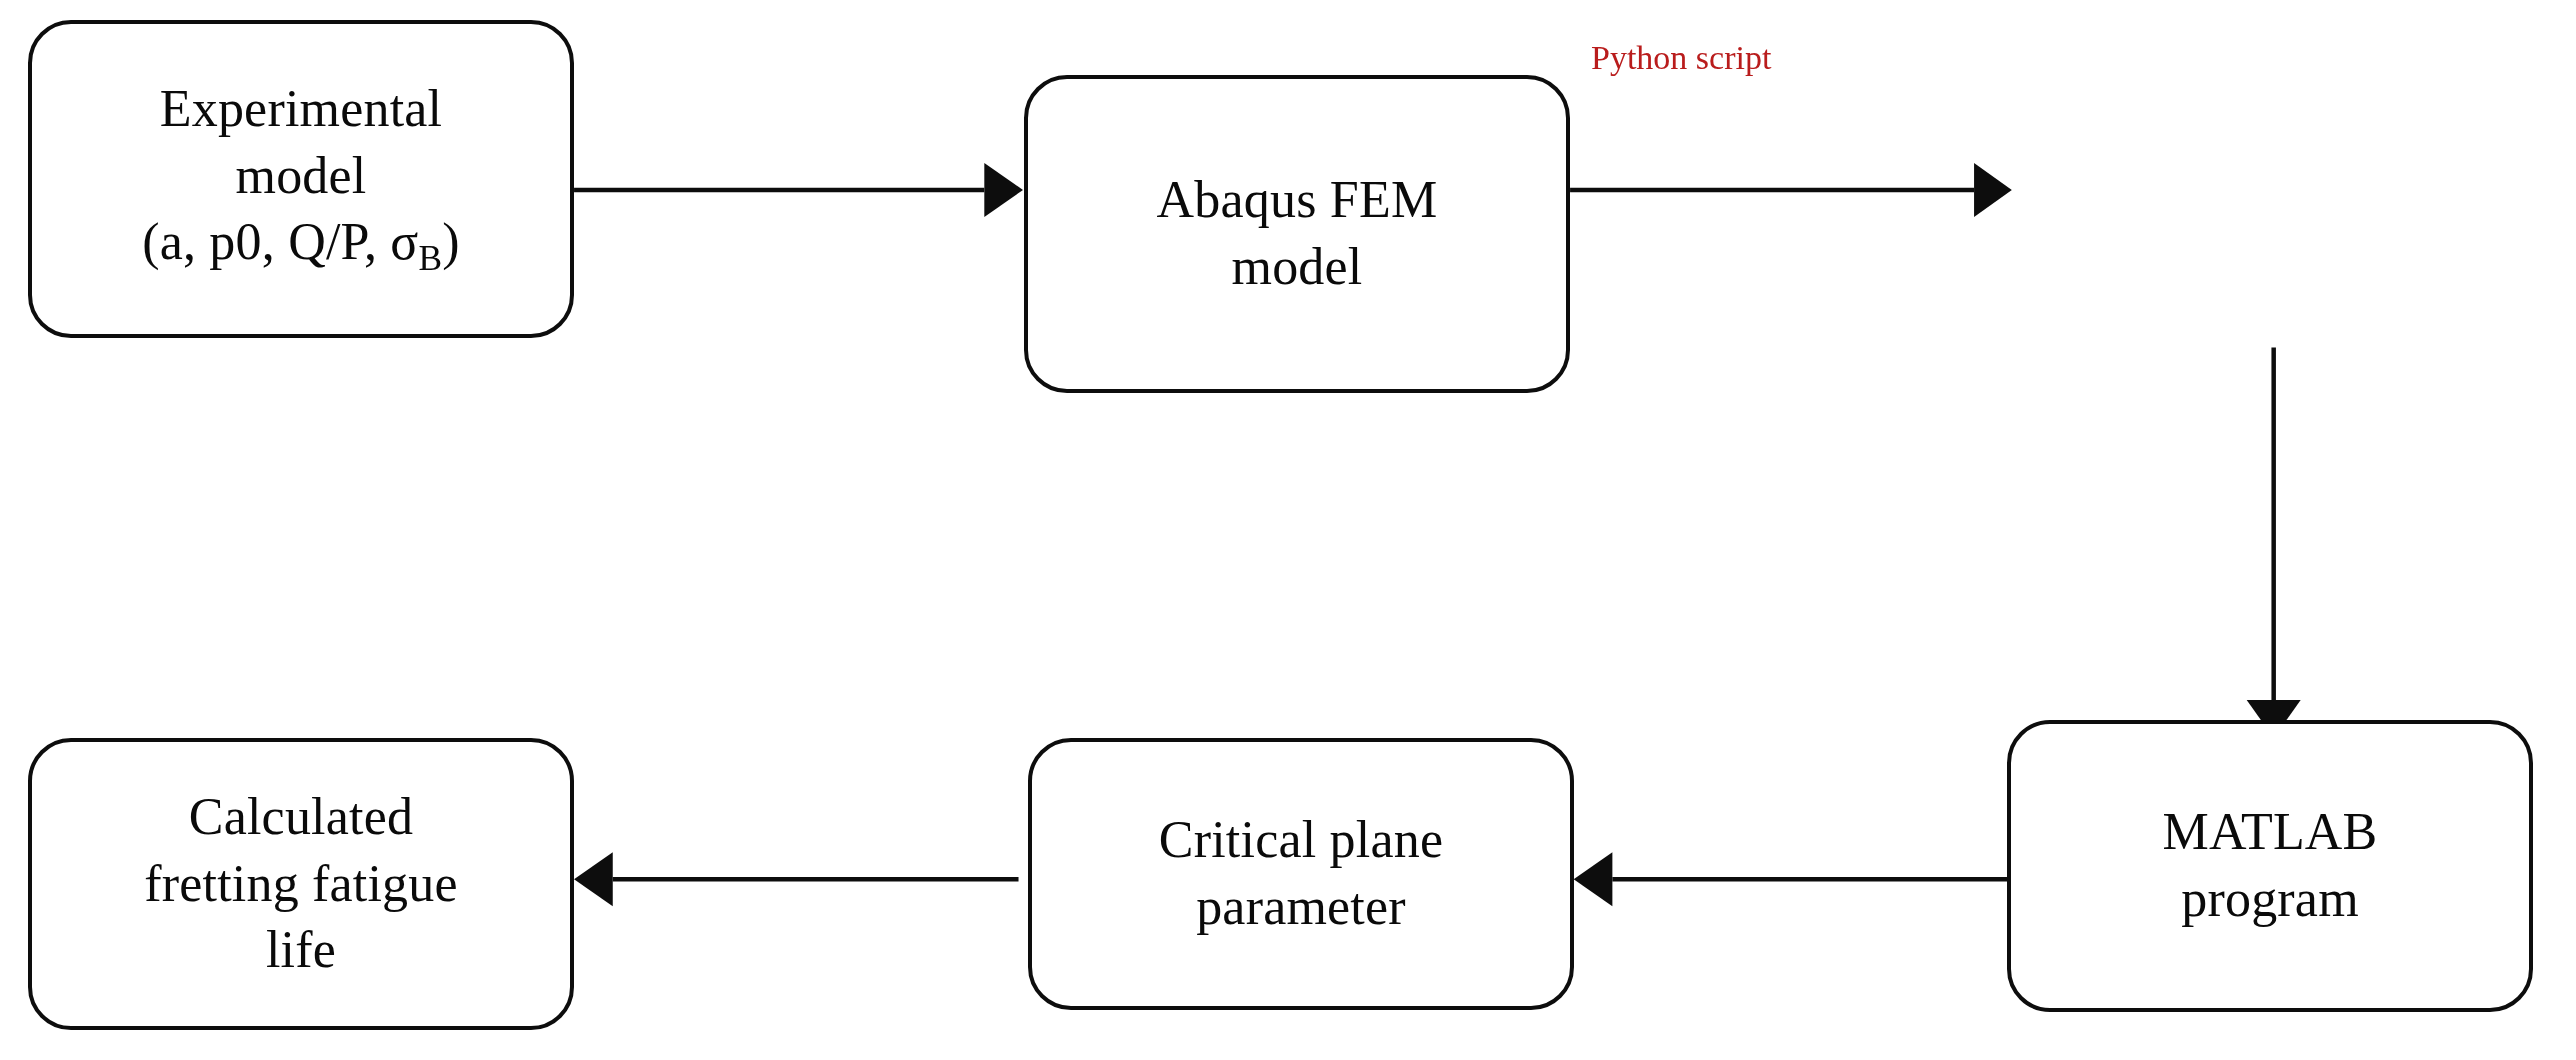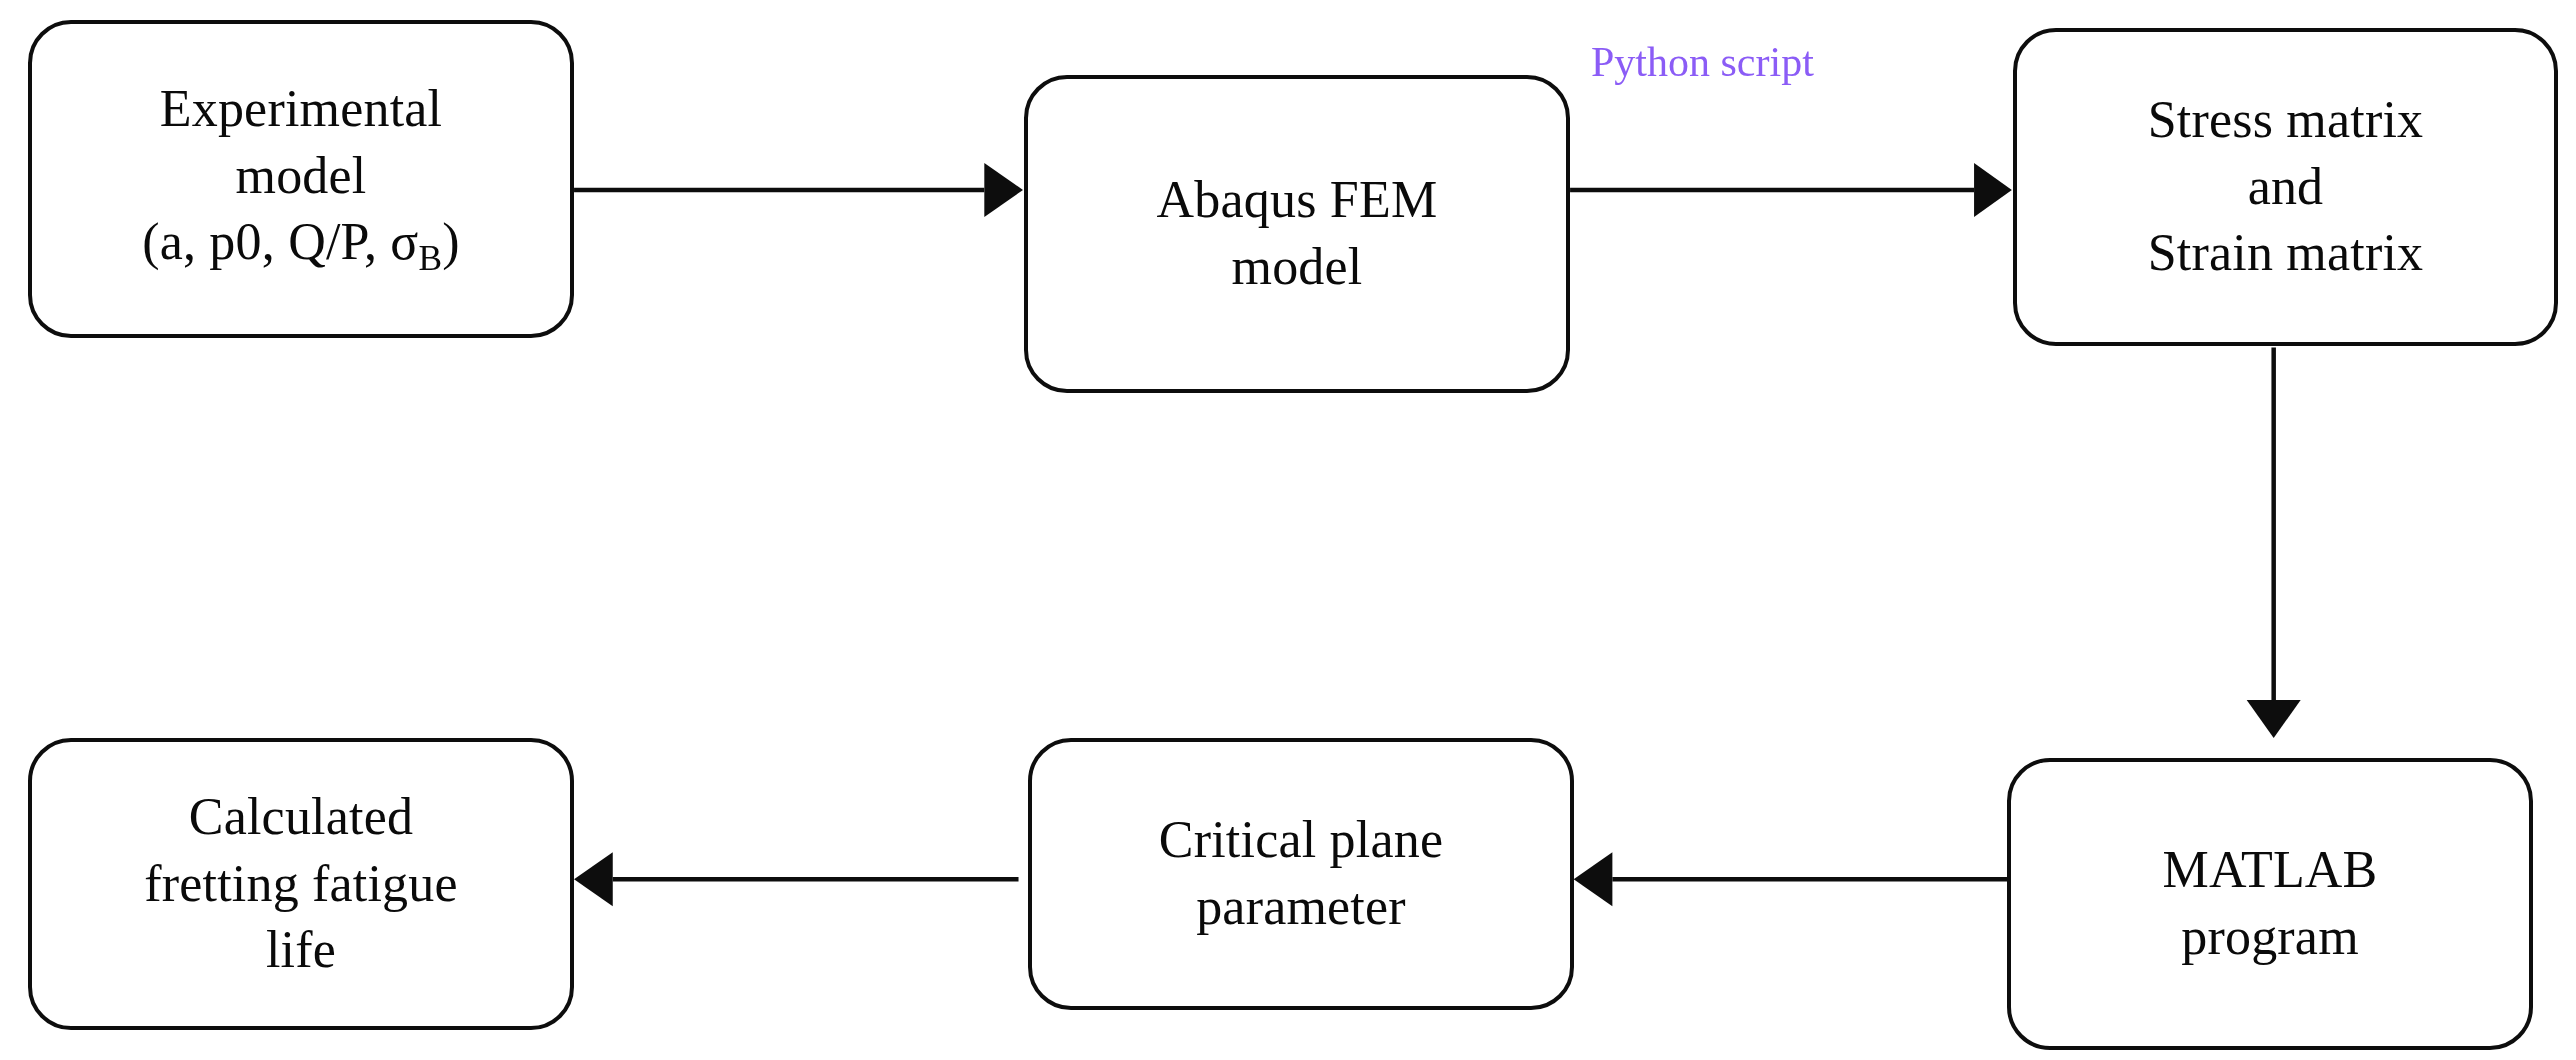--- a/index.html
+++ b/index.html
@@ -38,23 +38,23 @@
   .node-label {
     font-size: 52px;
     line-height: 1.28;
     color: #0a0a0a;
     letter-spacing: 0.2px;
     white-space: pre-line;
     padding: 0 12.6px;
   }
   .edge-label {
     position: absolute;
-    font-size: 42px;
+    font-size: 34px;
     line-height: 1;
-    color: #8b5cf6;
+    color: #b91c1c;
     white-space: nowrap;
   }
   .sub {
     font-size: 0.68em;
     vertical-align: sub;
   }
 </style>
 </head>
 <body>
 
@@ -95,38 +95,33 @@
 
   <div class="node" style="left:28px; top:20px; width:546px; height:318px;">
     <div class="node-label"><span>Experimental</span><br><span>model</span><br><span>(a, p0, Q/P, σ</span><span class="sub">B</span><span>)</span></div>
   </div>
 
   <div class="node" style="left:1024px; top:28px; width:546px; height:318px;margin-top:47px;">
     <div class="node-label">Abaqus FEM
 model</div>
   </div>
 
-  <div class="node" style="left:2013px; top:28px; width:545px; height:318px;">
-    <div class="node-label">Stress matrix
-and
-Strain matrix</div>
-  </div>
 
   <div class="edge-label" style="left:1591px; top:41px;">Python script</div>
 
   <div class="node" style="left:28px; top:738px; width:546px; height:292px;">
     <div class="node-label">Calculated
 fretting fatigue
 life</div>
   </div>
 
   <div class="node" style="left:1028px; top:738px; width:546px; height:272px;">
     <div class="node-label">Critical plane
 parameter</div>
   </div>
 
-  <div class="node" style="left:2007px; top:758px; width:526px; height:292px;">
+  <div class="node" style="left:2007px; top:720px; width:526px; height:292px;">
     <div class="node-label">MATLAB
 program</div>
   </div>
 
 </div>
 
 
 </body></html>

